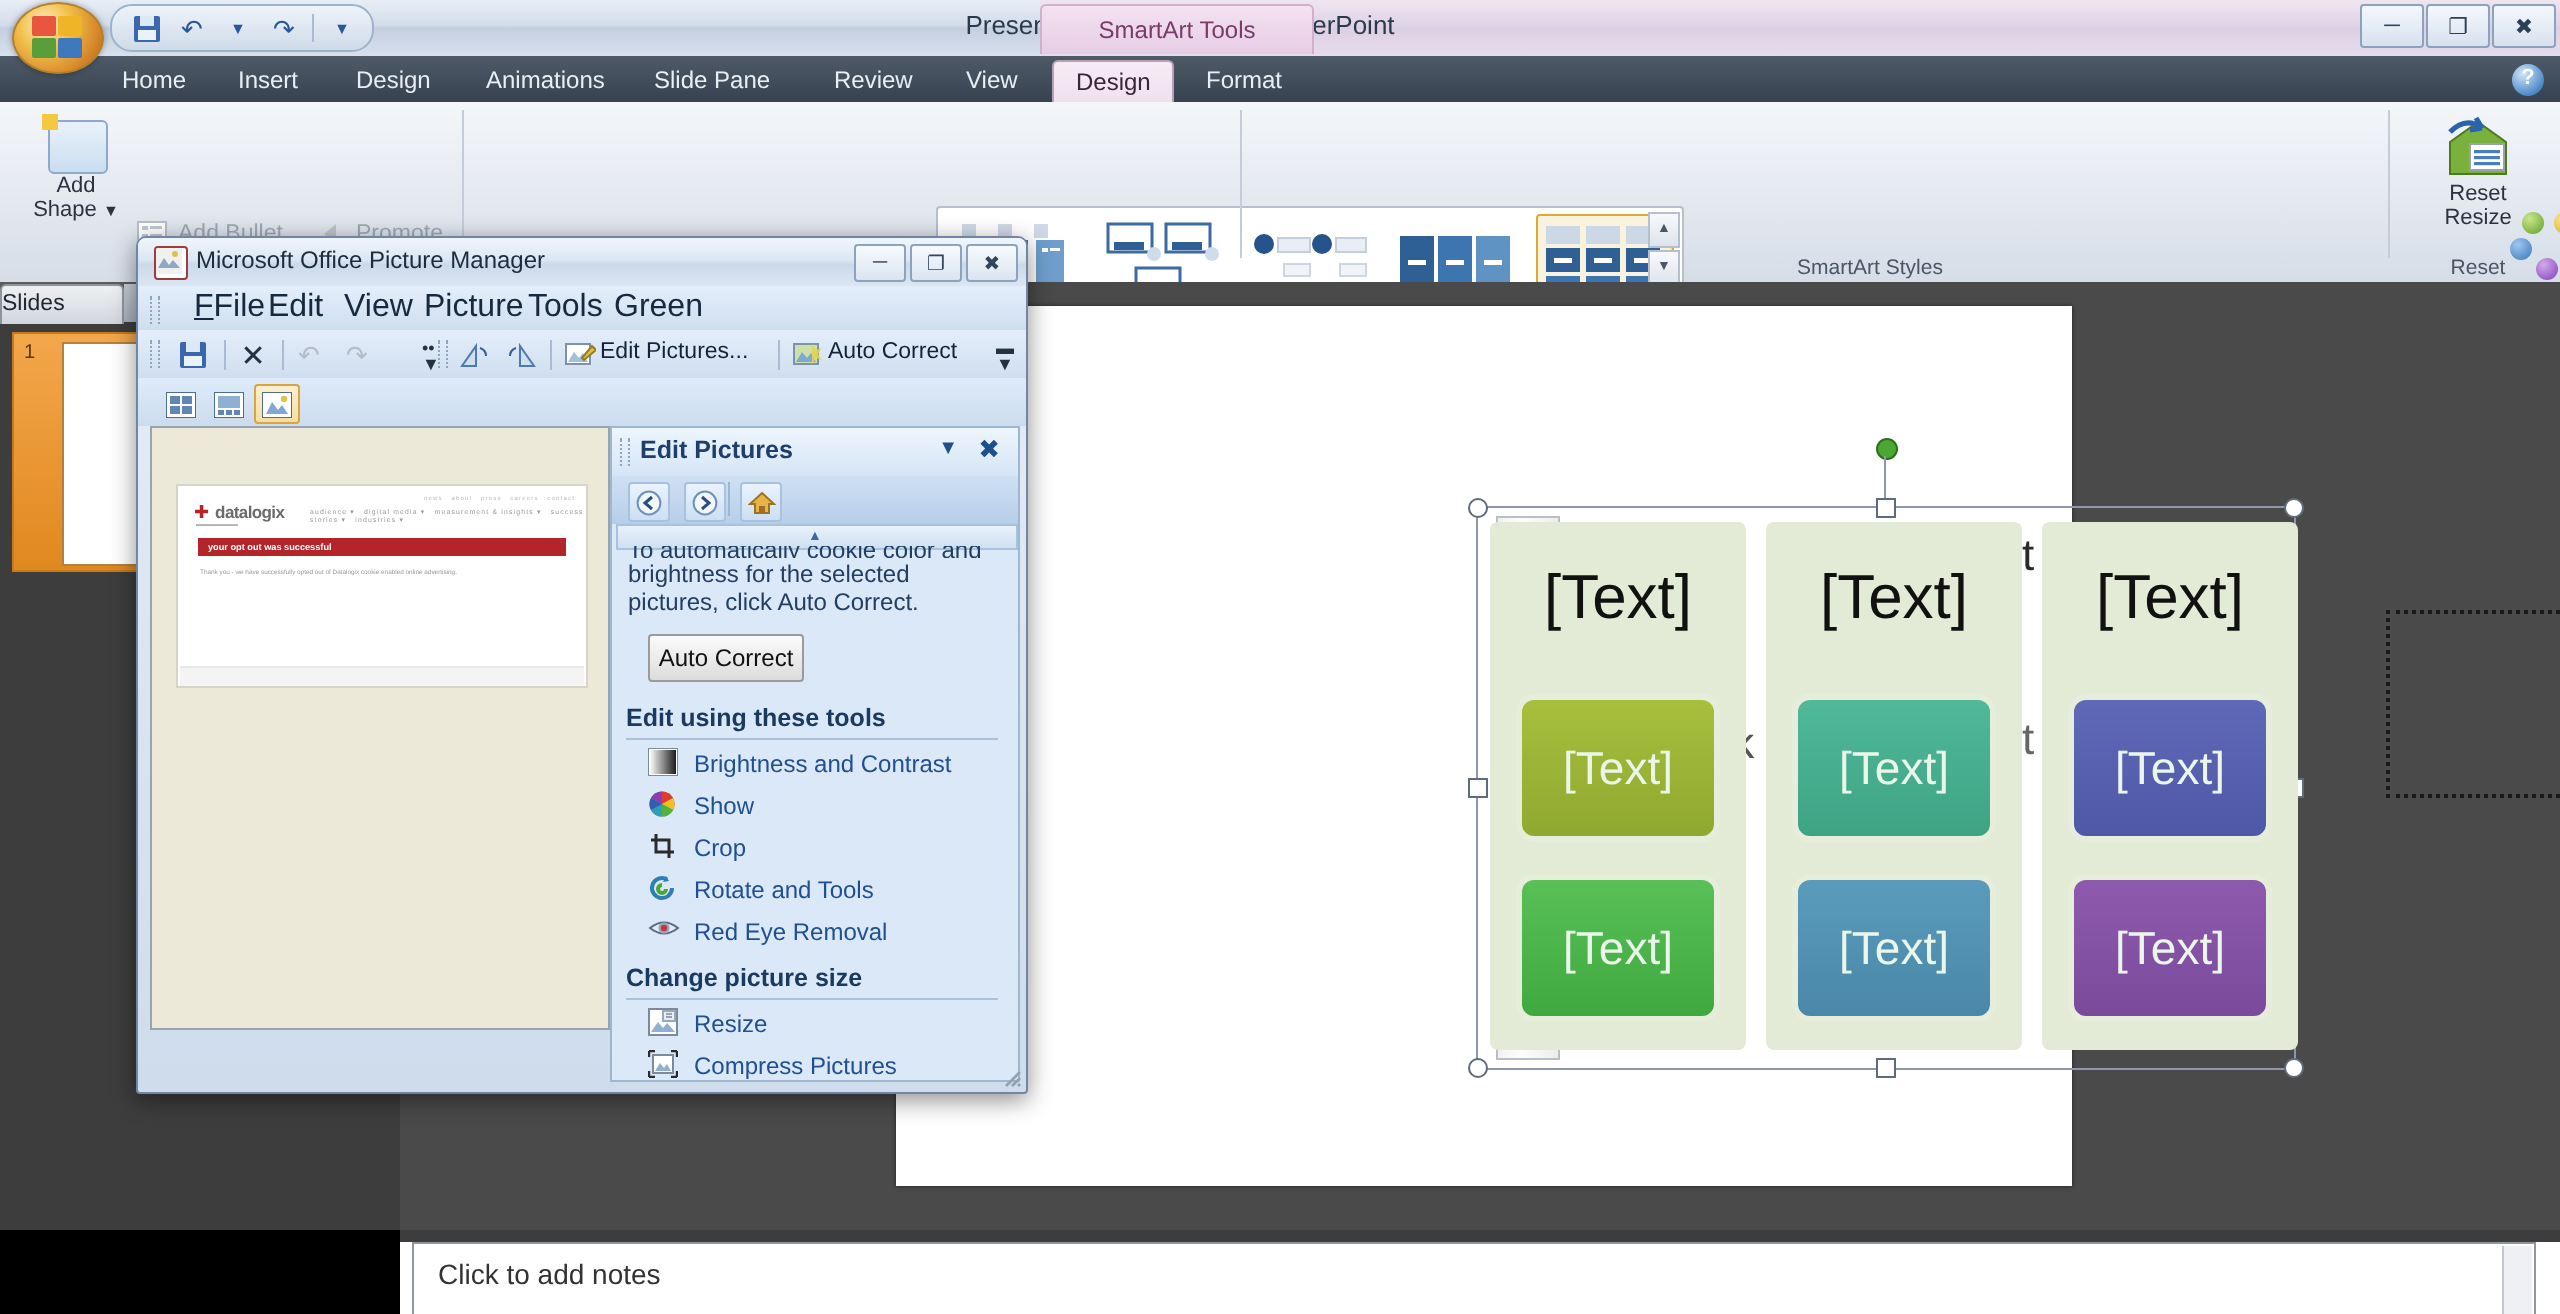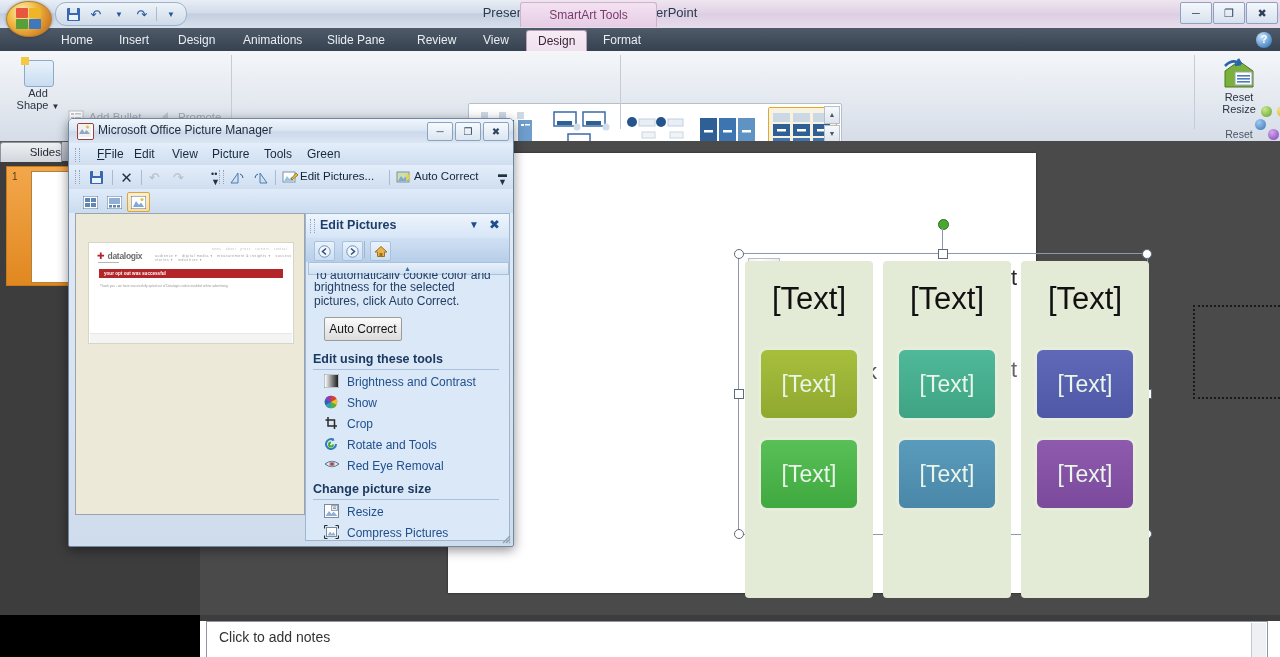--- a/index.html
+++ b/index.html
@@ -126,42 +126,42 @@
 
   #reset-group{left:1200px;}
 
   
   #workspace{left:0;top:141px;width:1280px;height:474px;background:#4c4c4c;}
   #slides-pane{left:0;top:0;width:200px;height:474px;background:#3d3d3d;}
   #slides-tabs{left:0;top:0;width:200px;height:20px;background:#5c5c5c;}
   #slides-tab{left:0;top:1px;width:60px;height:19px;
      background:linear-gradient(to bottom,#eef0f2,#d2d6dc);
      border:1px solid #8d949e;border-bottom:none;border-radius:3px 3px 0 0;
-     font-size:11.5px;color:#1f2630;line-height:18px;text-align:right;}
+     font-size:11.5px;color:#1f2630;line-height:18px;text-align:left;}
   #slides-tab-edge{left:62px;top:1px;width:18px;height:19px;
      background:linear-gradient(to bottom,#c9ced6,#aab1bb);
      clip-path:polygon(0 0,60% 0,100% 100%,0 100%);border-right:1px solid #8d949e;}
   #slide-thumb-wrap{left:6px;top:25px;width:186px;height:118px;}
   #slide-thumb-sel{left:0;top:0;width:186px;height:118px;
      background:linear-gradient(to bottom,#f3a74b,#e08820);border:1px solid #c97918;}
   #slide-num{left:5px;top:4px;font-size:10px;color:#5a3a10;}
   #slide-thumb{left:24px;top:4px;width:158px;height:110px;background:#fff;border:1px solid #b38040;}
 
   #slide-area{left:200px;top:0;width:1080px;height:474px;background:#4a4a4a;}
   #slide-canvas{left:248px;top:12px;width:588px;height:440px;background:#fff;box-shadow:0 0 2px #222;}
 
   
   #smartart{position:absolute;left:290px;top:100px;width:408px;height:280px;}
   #sa-selbox{position:absolute;left:0;top:0;width:408px;height:280px;border:1px solid #8d99ab;}
   .sa-handle{position:absolute;width:8px;height:8px;background:#fff;border:1px solid #5e6b7d;}
   .sa-handle.circ{border-radius:50%;}
   #sa-rot{position:absolute;left:200px;top:-34px;width:9px;height:9px;border-radius:50%;
      background:#4aa832;border:1px solid #2e6f1d;}
   #sa-rotline{position:absolute;left:204px;top:-25px;width:1px;height:25px;background:#8d99ab;}
-  .sa-col{position:absolute;top:8px;width:128px;height:337px;background:#e3ead5;border-radius:4px;}
+  .sa-col{position:absolute;top:8px;width:128px;height:264px;background:#e3ead5;border-radius:4px;}
   .sa-head{position:absolute;top:20px;width:100%;text-align:center;
      font-size:31px;color:#111;font-family:"Liberation Sans",sans-serif;}
   .sa-box{position:absolute;left:13px;width:102px;height:74px;border-radius:9px;
      border:3px solid #e6eedb;box-sizing:border-box;
      display:flex;align-items:center;justify-content:center;
      color:#eaf6ea;font-size:23px;}
 
   #textpane-ghost{position:absolute;left:300px;top:105px;width:30px;height:270px;
      background:linear-gradient(to right,#f2f2f2,#fdfdfd 40%,#ededed);
      border:1px solid #b9bfc7;}
@@ -188,21 +188,21 @@
     border-radius:4px 4px 0 0;border-bottom:1px solid #a8bcd4;}
   #pm-icon{left:8px;top:4px;width:15px;height:15px;background:#fff;border:1px solid #9e3c3c;
     border-radius:2px;overflow:hidden;}
   #pm-title{left:29px;top:4px;font-size:12px;color:#1d2b3d;}
   #pm-winbtns{right:4px;top:3px;display:flex;gap:2px;}
   #pm-winbtns div{width:24px;height:17px;border:1px solid #8da2bd;border-radius:2px;
      background:linear-gradient(to bottom,#f6fafd,#dbe5f1);
      font-size:10px;display:flex;align-items:center;justify-content:center;color:#32455e;}
   #pm-menubar{left:0;top:24px;width:444px;height:22px;
      background:linear-gradient(to bottom,#e4eefb,#cfdeef);}
-  .pm-menu{position:absolute;top:3px;height:16px;line-height:16px;padding:0 7px;font-size:12px;color:#16293f;}
+  .pm-menu{position:absolute;top:3px;height:16px;line-height:16px;padding:0 7px;font-size:16px;color:#16293f;}
   .pm-menu u{text-decoration:underline;}
   #pm-toolbar{left:0;top:46px;width:444px;height:24px;
      background:linear-gradient(to bottom,#e4eefb,#cfdeef);border-bottom:1px solid #b3c5da;}
   .tbtn{position:absolute;top:3px;width:19px;height:19px;display:flex;align-items:center;justify-content:center;
      font-size:13px;color:#2f4a72;}
   .tbsep{position:absolute;top:5px;width:1px;height:15px;background:#a8bbd2;}
   .tbtext{position:absolute;top:5px;font-size:11.5px;color:#13243a;}
   #pm-viewbar{left:0;top:70px;width:444px;height:24px;
      background:linear-gradient(to bottom,#dfebf9,#cbdcee);}
   .vbtn{position:absolute;top:3px;width:21px;height:18px;border:1px solid transparent;border-radius:2px;
@@ -464,20 +464,21 @@
           <i style="left:6px;top:0;background:radial-gradient(circle at 35% 30%,#c9e88a,#5fa02a)"></i>
           <i style="left:22px;top:0;background:radial-gradient(circle at 35% 30%,#f7e38a,#d9ae22)"></i>
           <i style="left:0;top:13px;background:radial-gradient(circle at 35% 30%,#9ec9f0,#3a74b8)"></i>
 
           <i style="left:13px;top:23px;background:radial-gradient(circle at 35% 30%,#d4a9ec,#8040b8)"></i>
         </div>
         <div class="cap">Change</div>
         <div class="cap"><span>Colors</span> </div>
       </div>
 
+      <div class="glabel" style="left:54px;width:518px">SmartArt Styles</div>
       <div class="gsep" style="left:572px"></div>
     </div>
 
     <div class="rgroup" id="reset-group" style="width:78px">
       <div class="bigbtn" style="left:6px;top:6px;width:66px">
         <div style="width:40px;height:34px;margin:0 auto;position:relative;">
           <svg width="40" height="34" viewBox="0 0 40 34">
             <path d="M6 14 L20 4 L34 14 v16 H6 Z" fill="#7ab03c" stroke="#4d7a20"></path>
             <rect x="16" y="15" width="17" height="13" fill="#fff" stroke="#9aa3ad"></rect>
             <rect x="18" y="18" width="13" height="1.6" fill="#4a7fbb"></rect>

